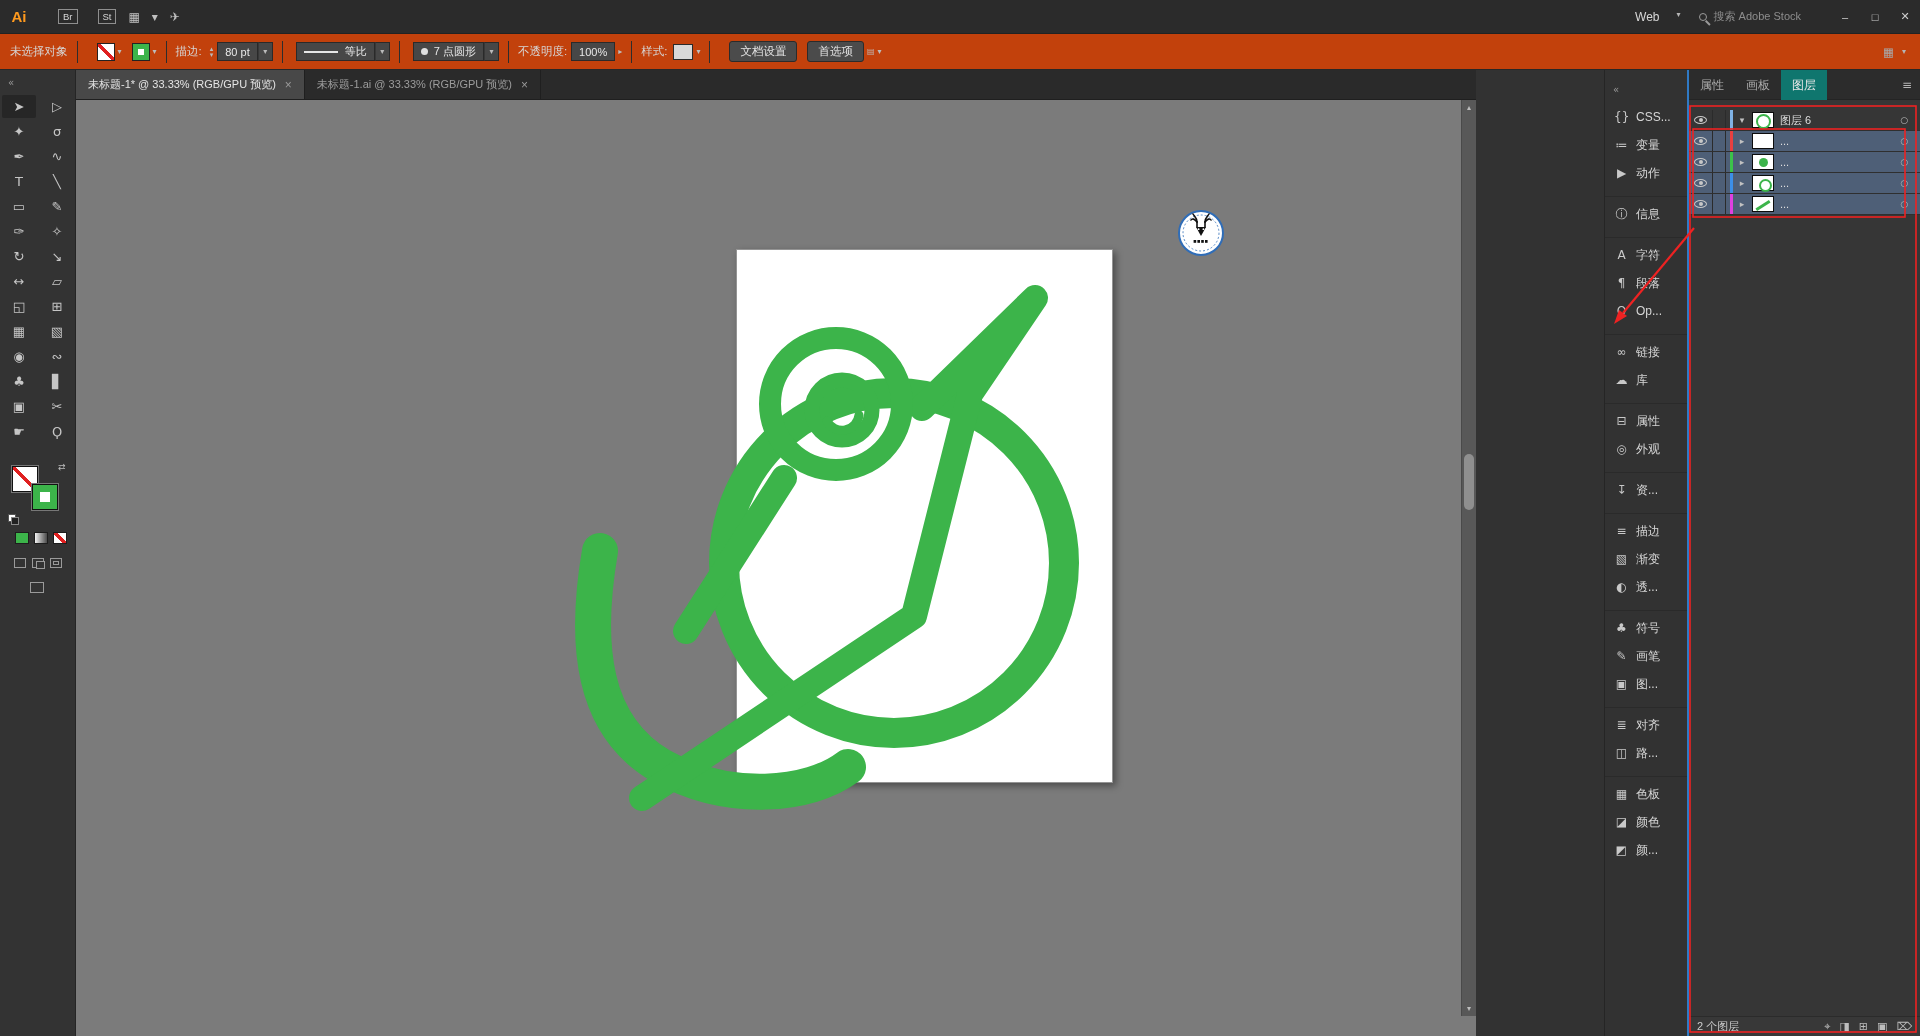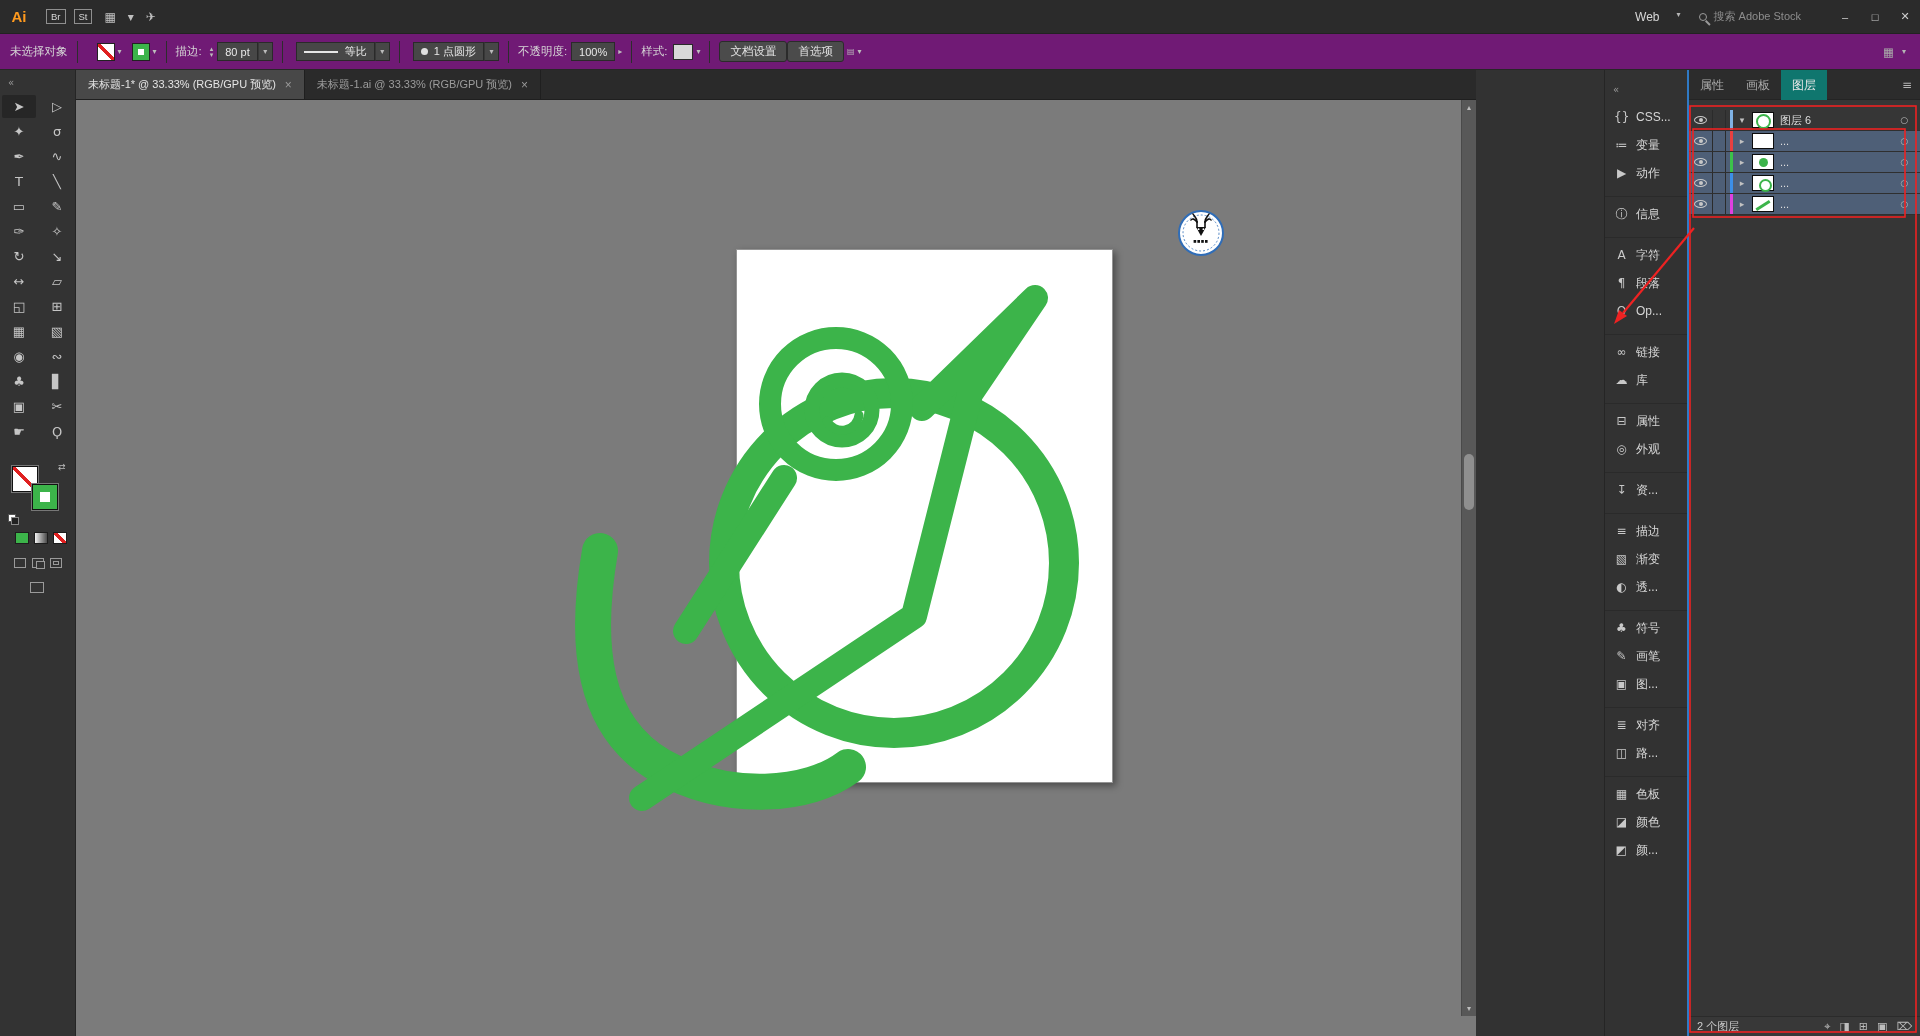--- a/index.html
+++ b/index.html
@@ -24,45 +24,45 @@
   .i-locate::before{content:"⌖"}   .i-mask::before{content:"◨"}
   .i-sublayer::before{content:"⊞"} .i-newlayer::before{content:"▣"}
   .i-trash::before{content:"⌦"}
   .small{font-size:8px;color:#b5b5b5}
 
   
   #menubar{position:absolute;top:0;left:0;right:0;height:34px;background:#2b2b2b;border-bottom:1px solid #222;display:flex;align-items:center;z-index:20}
   .ai-logo{width:38px;text-align:center;font-weight:bold;font-size:15px;color:#ff9a1e}
   #menus{display:flex}
   .menu{padding:0 11px;font-size:12.5px;color:#dcdcdc;line-height:34px;cursor:default}
-  .badge{margin-left:8px;border:1px solid #8f8f8f;border-radius:0;font-size:9.5px;color:#d5d5d5;padding:1px 4px}
+  .badge{margin-left:20px;border:1px solid #8f8f8f;border-radius:0;font-size:9.5px;color:#d5d5d5;padding:1px 4px}
   .mb-icon{margin-left:12px;color:#c0c0c0;font-size:12px}
   .mb-right{margin-left:auto;display:flex;align-items:center}
   .ws{display:flex;align-items:flex-start;gap:17px;font-size:12px;color:#d8d8d8;margin-right:18px}
   .search{display:flex;align-items:center;gap:7px;margin-right:29px}
   .mag{width:8px;height:8px;border:1.5px solid #9a9a9a;border-radius:50%;position:relative;display:inline-block}
   .mag::after{content:"";position:absolute;width:6px;height:1.5px;background:#9a9a9a;transform:rotate(45deg);left:5px;top:8px}
   .search-text{font-size:11px;color:#8d8d8d}
   .winbtn{width:30px;height:34px;display:flex;align-items:center;justify-content:center;font-size:11px;color:#cfcfcf}
 
   
-  #controlbar{position:absolute;top:34px;left:0;right:0;height:36px;background:#701a75;border-bottom:1px solid #272727;display:flex;align-items:center;z-index:19;font-size:11.5px;color:#d6d6d6}
+  #controlbar{position:absolute;top:34px;left:0;right:0;height:36px;background:#c2410c;border-bottom:1px solid #272727;display:flex;align-items:center;z-index:19;font-size:11.5px;color:#d6d6d6}
   .cb-sep{width:1px;height:22px;background:#2d2d2d;margin:0 9px}
   .cb-label{margin-left:10px;white-space:nowrap}
   .swatch{width:18px;height:18px;border:1px solid #222;background:#fff;display:inline-block;margin-left:10px;position:relative}
   .swatch.none{background:linear-gradient(45deg,#fff 43%,#e02020 43%,#e02020 57%,#fff 57%)}
   .swatch.strokegreen{border:1px solid #222;background:#fff;box-shadow:inset 0 0 0 5px var(--green)}
   .chev{font-size:8px;color:#bdbdbd;margin-left:3px}
   .stepper{display:inline-flex;flex-direction:column;margin-left:8px;line-height:6px;font-size:7px;color:#bbb}
   .vbox{display:inline-flex;align-items:center;height:19px;background:#474747;border:1px solid #2a2a2a;padding:0 7px;font-size:11px;color:#e8e8e8;margin-left:4px;white-space:nowrap}
   .vchev{width:15px;height:19px;background:#474747;border:1px solid #2a2a2a;border-left:1px solid #383838;display:inline-flex;align-items:center;justify-content:center;font-size:8px;color:#bbb}
   .profline{width:34px;height:2px;background:#e6e6e6;display:inline-block;margin-right:7px}
   .brushdot{width:7px;height:7px;border-radius:50%;background:#e0e0e0;display:inline-block;margin-right:6px}
   .stylebox{width:20px;height:16px;background:#d8d8d8;border:1px solid #2a2a2a;display:inline-block;margin-left:6px}
-  .cb-btn{height:21px;display:inline-flex;align-items:center;padding:0 10px;background:#4b4b4b;border:1px solid #2b2b2b;border-radius:3px;font-size:11.5px;color:#e2e2e2}
+  .cb-btn{height:21px;display:inline-flex;align-items:center;padding:0 10px;background:#4b4b4b;border:1px solid #2b2b2b;border-radius:3px;margin-left:10px;font-size:11.5px;color:#e2e2e2}
   .cb-right{margin-left:auto;display:flex;align-items:center;gap:8px;margin-right:14px;color:#a8a8a8}
 
   
   #main{position:absolute;top:70px;left:0;right:0;bottom:0}
 
   
   #toolbar{position:absolute;left:0;top:0;width:76px;bottom:0;background:#333;border-right:1px solid #252525}
   .tb-head{height:24px;display:flex;align-items:center;padding-left:8px;color:#9a9a9a;font-size:10px}
   #tools{display:grid;grid-template-columns:38px 38px;grid-auto-rows:25px;justify-items:center;align-items:center}
   .tool{width:34px;height:23px;display:flex;align-items:center;justify-content:center;font-size:13px;color:#c6c6c6;font-family:"DejaVu Sans",sans-serif}
@@ -198,21 +198,21 @@
     <span class="vchev ic i-chevdown"></span>
     <span class="cb-sep"></span>
     <span class="vbox">
       <span class="profline"></span>
       <span>等比</span>
     </span>
     <span class="vchev ic i-chevdown"></span>
     <span class="cb-sep"></span>
     <span class="vbox">
       <span class="brushdot"></span>
-      <span>1 点圆形</span>
+      <span>7 点圆形</span>
     </span>
     <span class="vchev ic i-chevdown"></span>
     <span class="cb-sep"></span>
     <span>不透明度:</span>
     <span class="vbox">100%</span>
     <span class="chev ic i-chevright"></span>
     <span class="cb-sep"></span>
     <span>样式:</span>
     <span class="stylebox"></span>
     <span class="chev ic i-chevdown"></span>

